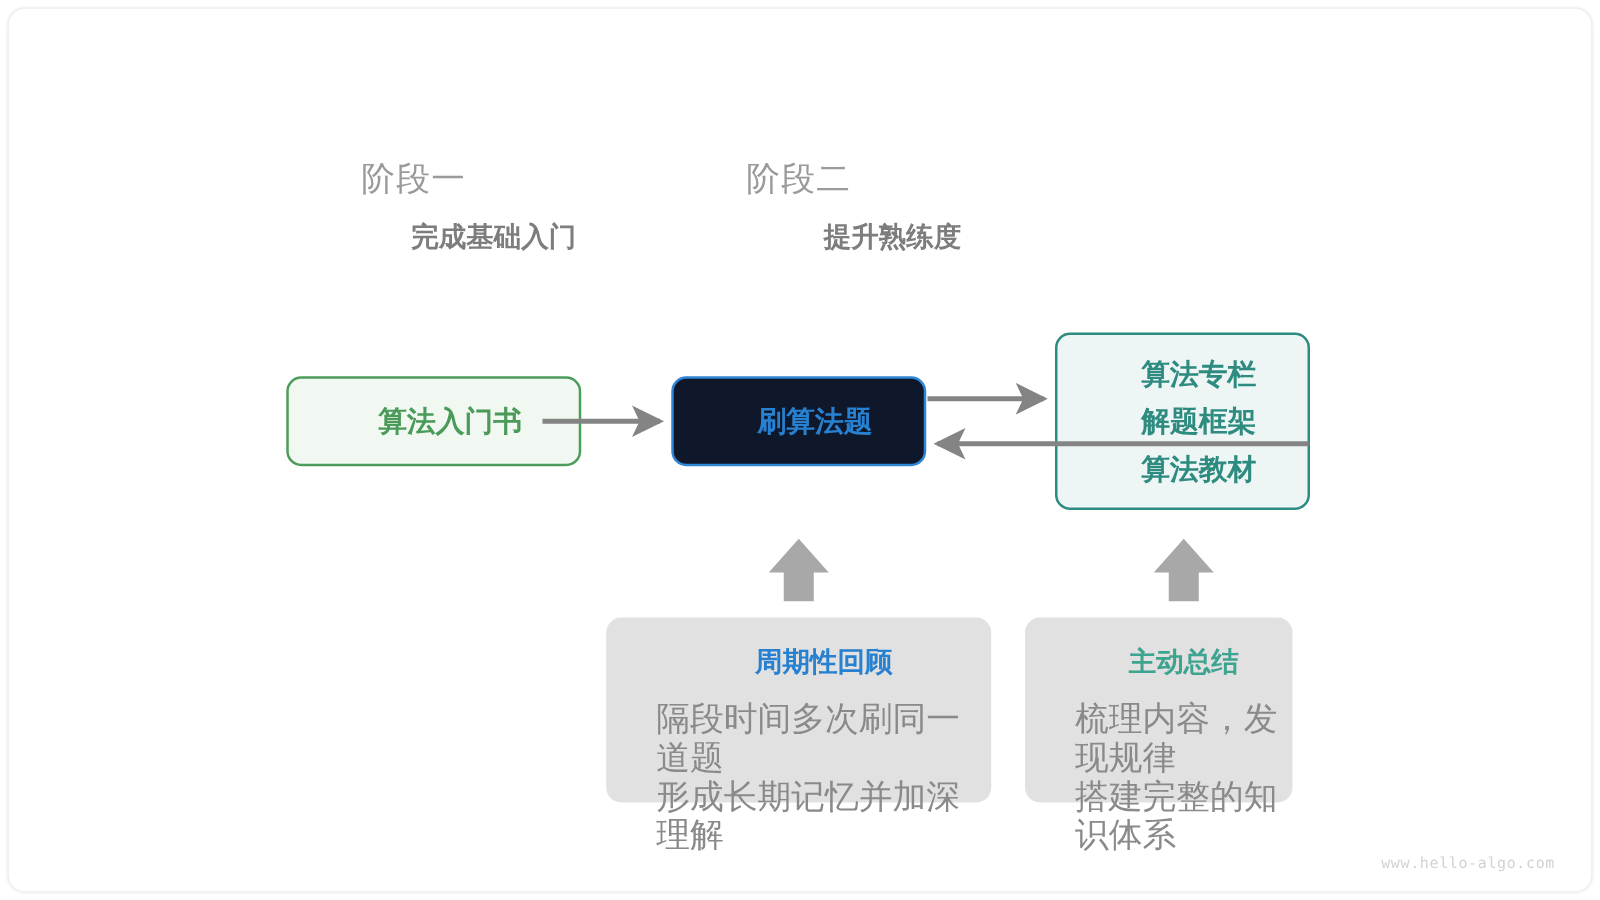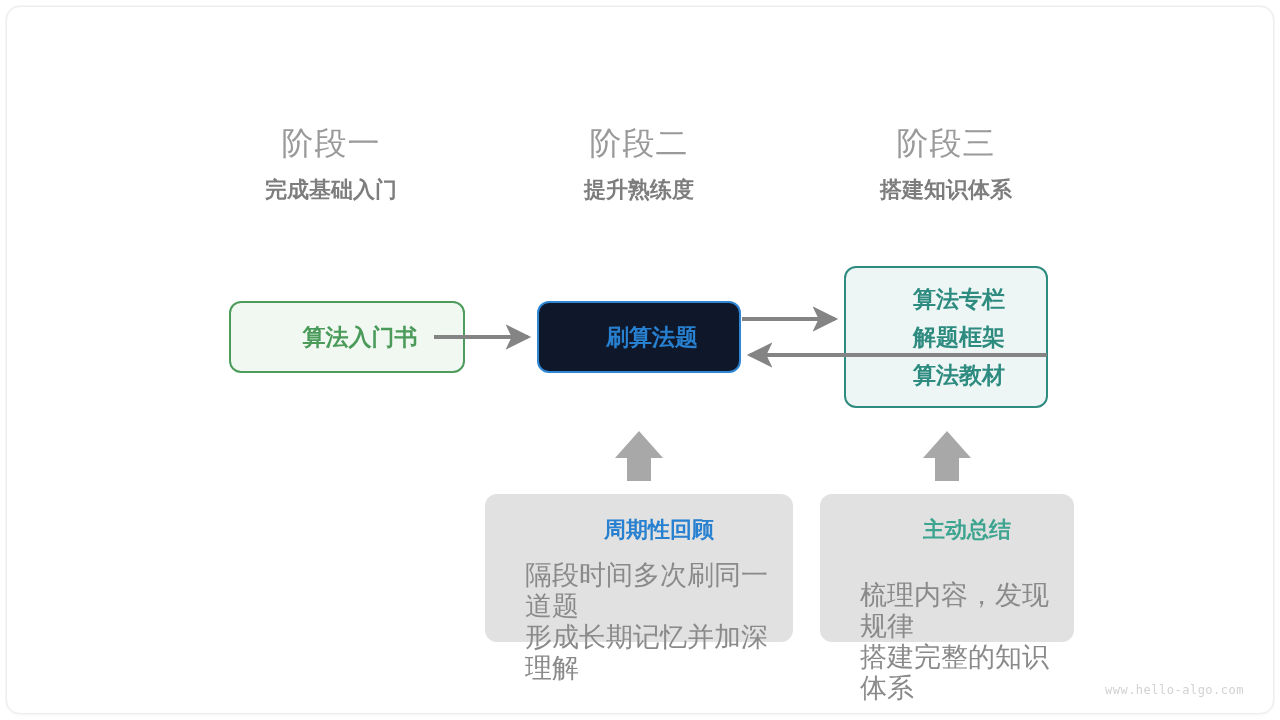--- a/index.html
+++ b/index.html
@@ -37,33 +37,34 @@
     pointer-events: none;
   }
 
   
   .stage {
     position: absolute;
     text-align: center;
     width: 260px;
   }
   .stage-name {
-    font-size: 32px;
+    font-size: 27px;
     color: #9a9a9a;
     letter-spacing: 1px;
     line-height: 34px;
     white-space: nowrap;
   }
   .stage-sub {
     font-size: 22px;
     font-weight: bold;
     color: #7d7d7d;
     line-height: 34px;
     margin-top: 13px;
     white-space: nowrap;
+    text-align: right;
   }
 
   
   .node {
     position: absolute;
     box-sizing: border-box;
     border-radius: 12px;
     display: flex;
     flex-direction: column;
     align-items: center;
@@ -151,24 +152,20 @@
   <div class="stage" style="left:201px; top:126px;">
     <div class="stage-name">阶段一</div>
     <div class="stage-sub">完成基础入门</div>
   </div>
 
   <div class="stage" style="left:509px; top:126px;">
     <div class="stage-name">阶段二</div>
     <div class="stage-sub">提升熟练度</div>
   </div>
 
-  <div class="stage" style="left:816px; top:126px;">
-    <div class="stage-name">阶段三</div>
-    <div class="stage-sub">搭建知识体系</div>
-  </div>
 
   <div class="node node-green" style="left:229px; top:301px; width:236px; height:72px;">
     <div>算法入门书</div>
   </div>
 
   <div class="node node-blue" style="left:537px; top:301px; width:204px; height:72px;">
     <div>刷算法题</div>
   </div>
 
   <div class="node node-teal" style="left:844px; top:266px; width:204px; height:142px;">
@@ -204,21 +201,21 @@
       <path d="M947,431 L971,458 L959,458 L959,481 L935,481 L935,458 L923,458 Z" fill="#a8a8a8"></path>
     </g>
   </svg>
 
   <div class="note" style="left:485px; top:494px; width:308px; height:148px;">
     <div class="note-title blue">周期性回顾</div>
     <div class="note-body">隔段时间多次刷同一道题
 形成长期记忆并加深理解</div>
   </div>
 
-  <div class="note" style="left:820px; top:494px; width:254px; height:148px;gap:20px;">
+  <div class="note" style="left:820px; top:494px; width:214px; height:148px;">
     <div class="note-title teal">主动总结</div>
     <div class="note-body">梳理内容，发现规律
 搭建完整的知识体系</div>
   </div>
 
   <div id="watermark">www.hello-algo.com</div>
 
 </div>
 
 </body></html>

